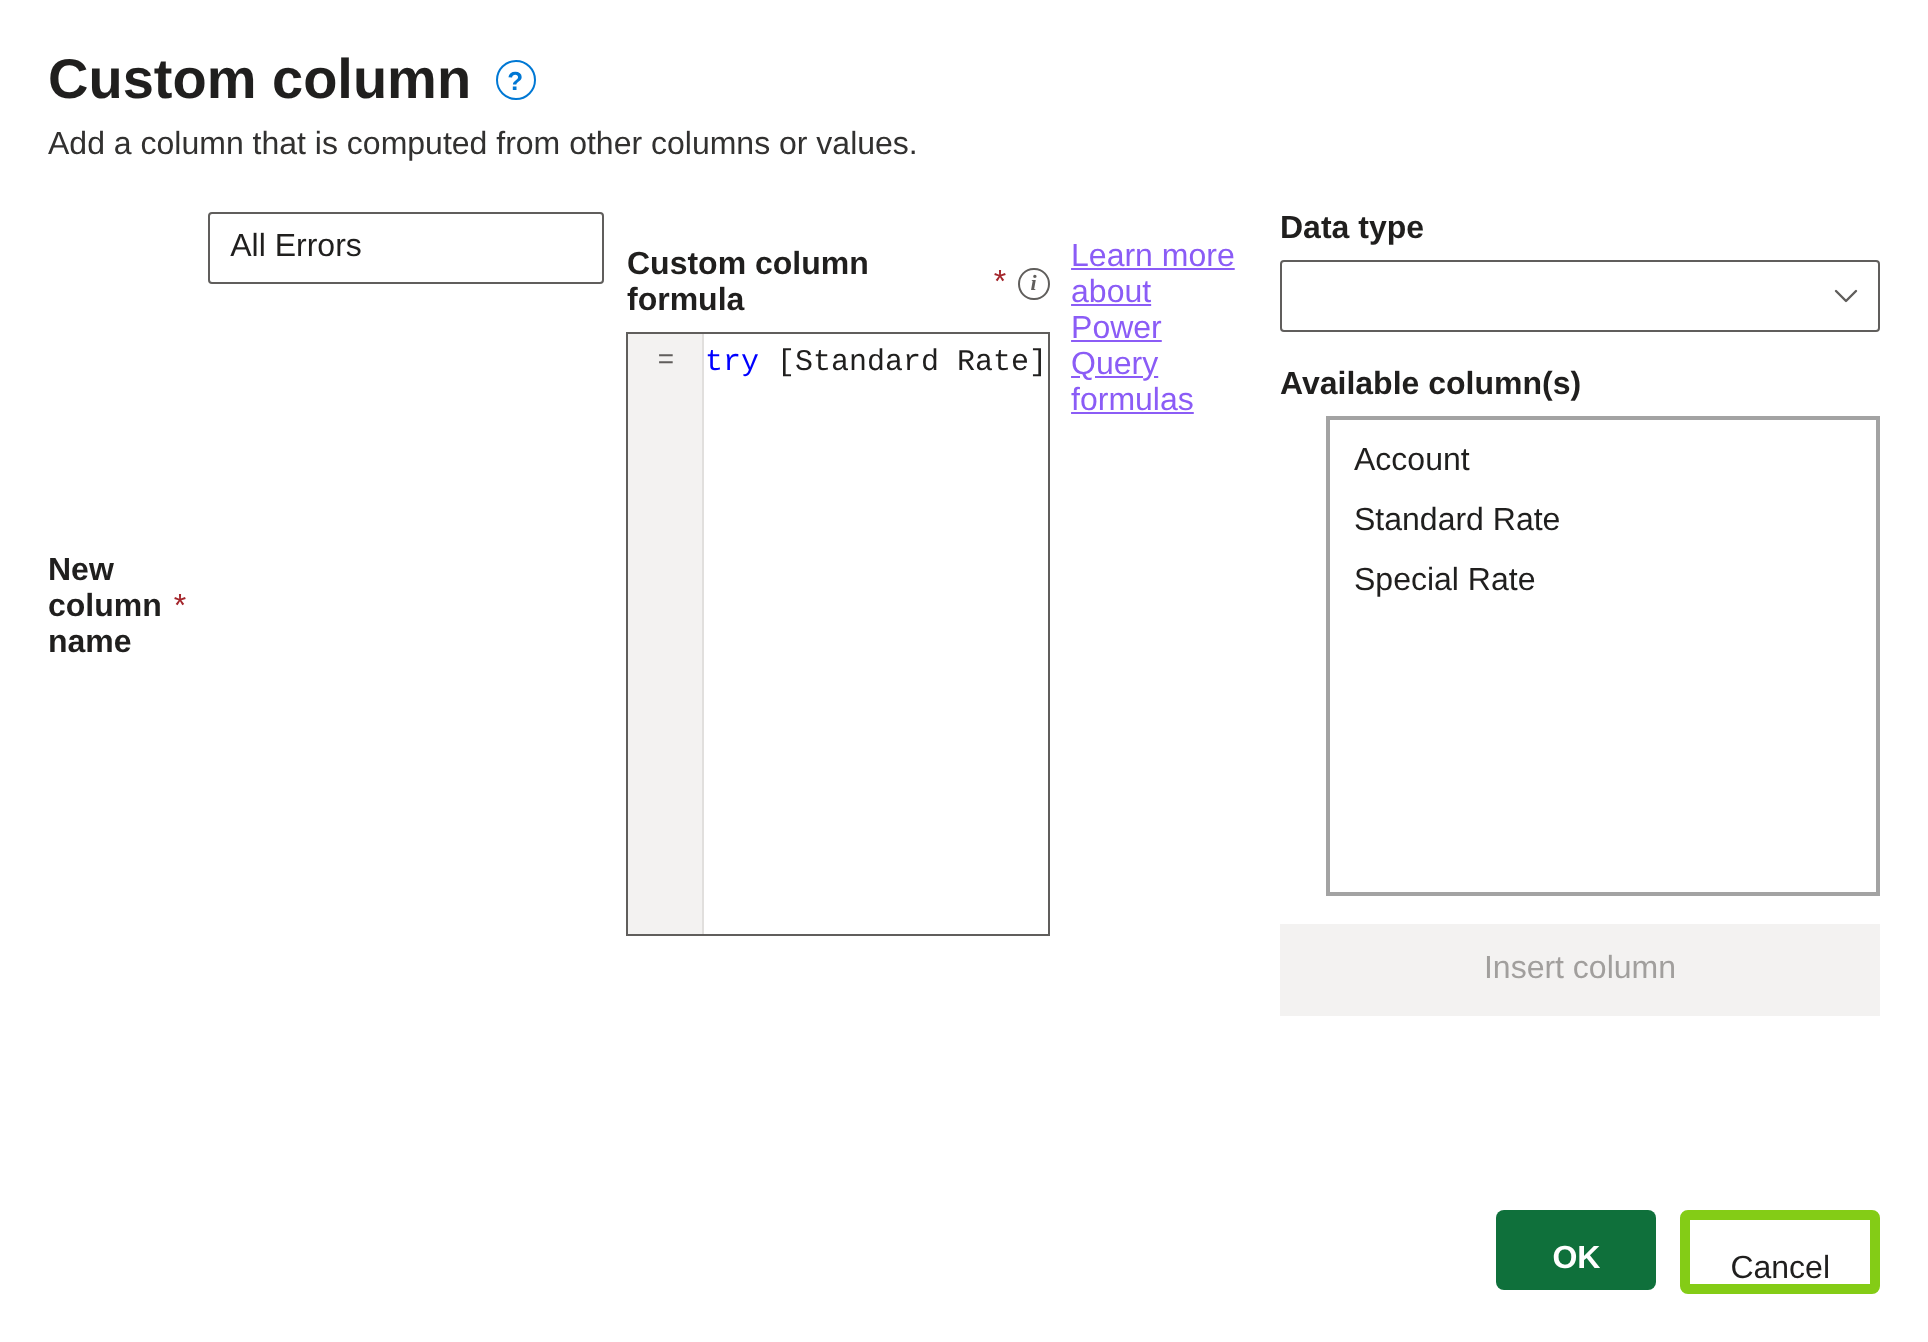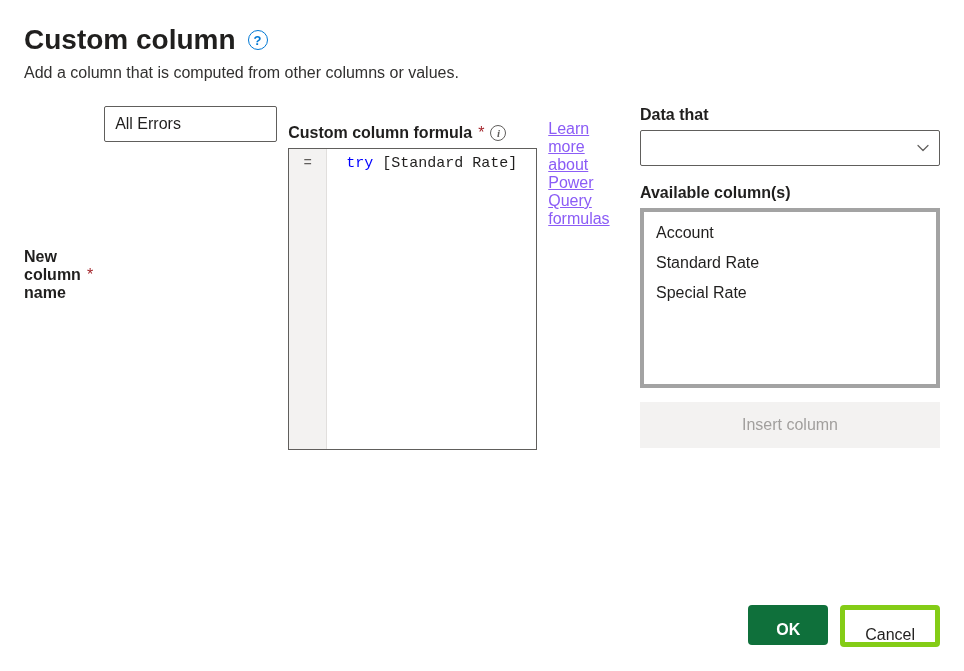--- a/index.html
+++ b/index.html
@@ -141,42 +141,43 @@
       background: #f3f2f1;
       border-right: 1px solid #e1dfdd;
       padding-top: 6px;
       text-align: center;
       font-family: Consolas, "Courier New", monospace;
       font-size: 14px;
       color: #605e5c;
     }
     .code-area {
       flex: 1;
-      padding: 6px 19px;
+      padding: 6px 0;
       font-family: Consolas, "Courier New", monospace;
       font-size: 15px;
       white-space: pre;
       color: #201f1e;
     }
     .tok-keyword {
       color: #0000ff;
     }
     .tok-bracket {
       color: #201f1e;
     }
     .available-section {
       margin-top: 18px;
       display: flex;
       flex-direction: column;
     }
     .columns-list {
-      border: 4px solid #a3a3a3;
-      height: 180px;
+      border: 2px solid #a3a3a3;
+      height: 240px;
       padding: 6px 0;
       overflow: auto;
+      margin-left: 23px;
     }
     .column-item {
       padding: 6px 12px;
       font-size: 16px;
       color: #201f1e;
       cursor: pointer;
     }
     .insert-btn {
       margin-top: 14px;
       height: 46px;
@@ -254,21 +255,21 @@
         <div class="code-area"><span class="tok-keyword">try</span><span class="tok-bracket"> [Standard Rate]</span></div>
       </div>
     </div>
 
     <a class="learn-link">Learn more about Power Query formulas</a>
   </div>
 
   <div class="right-col">
 
     <label class="field-label">
-      <span>Data that</span>
+      <span>Data type</span>
     </label>
     <div class="select-wrap">
       <select class="select-input">
         <option></option>
       </select>
       <svg class="chevron-down" width="14" height="14" viewBox="0 0 14 14">
         <path d="M2 4.5 L7 9.5 L12 4.5" fill="none" stroke="currentColor" stroke-width="1.2" stroke-linecap="round" stroke-linejoin="round"></path>
       </svg>
     </div>
 

